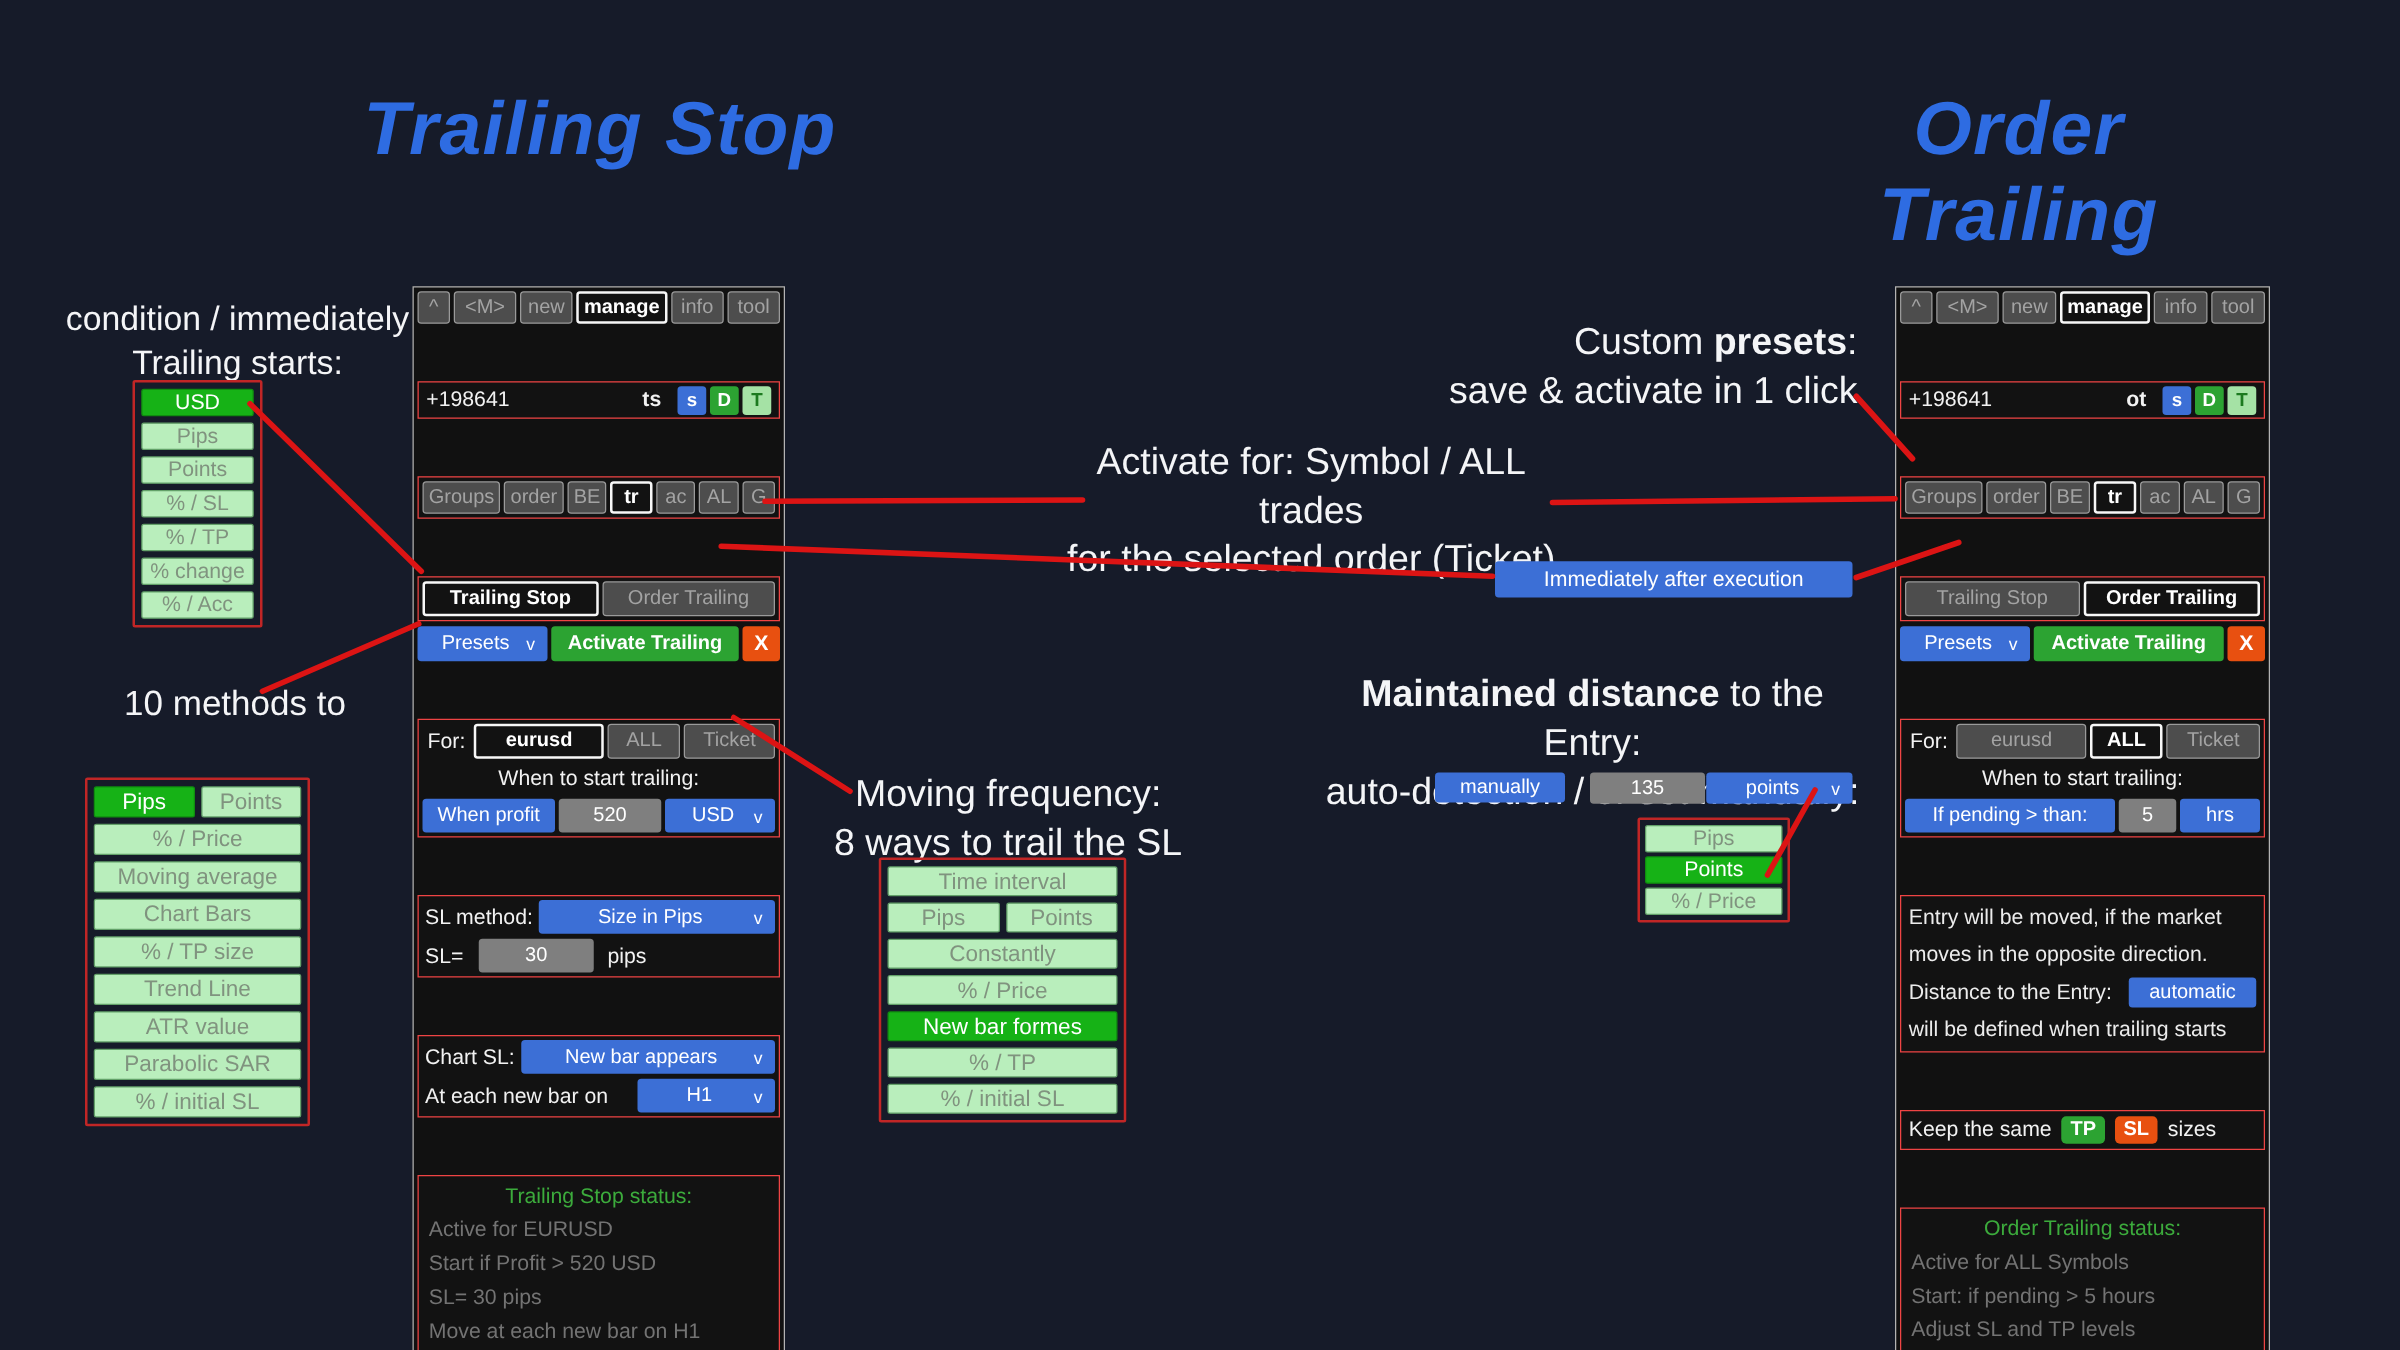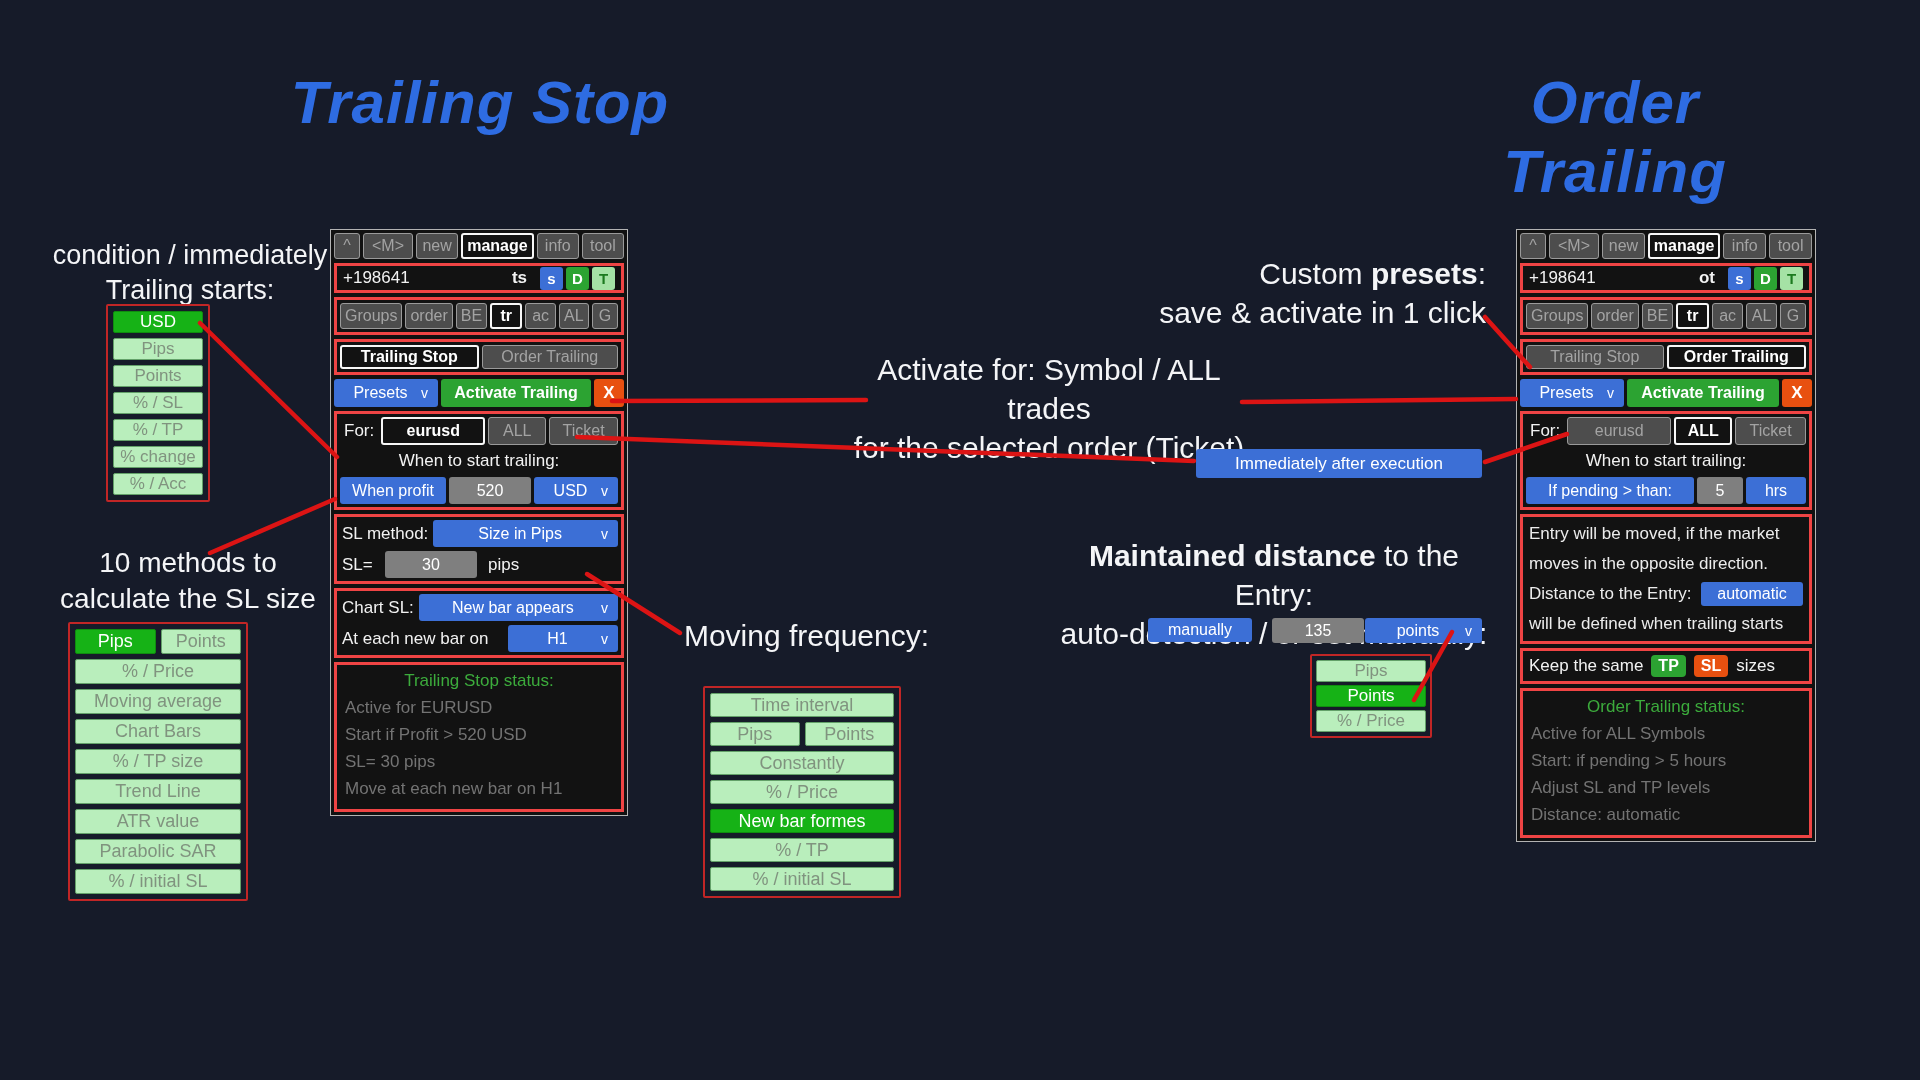--- a/index.html
+++ b/index.html
@@ -45,21 +45,21 @@
     display:flex;
     flex-direction:column;
     gap:4px;
     font-size:17px;
     z-index:1;
   }
   #panel-left  { left:330px;  top:229px; min-height:558px; }
   #panel-right { left:1516px; top:229px; width:300px; min-height:570px; }
 
   .prow { display:flex; gap:3px; align-items:stretch; }
-  .boxed { border:3px solid #ef4444; padding:3px; background:#121212; }
+  .boxed { border:1px solid #ef4444; padding:3px; background:#121212;margin-top:42px; }
   .sect { display:flex; flex-direction:column; gap:4px; }
 
   .gbtn {
     background:#4d4d4d;
     border:1px solid #9a9a9a;
     border-radius:3px;
     color:#a3a3a3;
     text-align:center;
     font-size:16px;
     padding:2px 4px;
@@ -177,28 +177,28 @@
 
 <div class="big-title" id="title-left">Trailing Stop</div>
 <div class="big-title" id="title-right">Order Trailing</div>
 
 <div class="ann" id="ann-trailing-starts">
   <div>condition / immediately</div>
   <div>Trailing starts:</div>
 </div>
 <div class="ann" id="ann-ten-methods">
   <div>10 methods to</div>
-  <div>calculate the SL size</div>
 </div>
 <div class="ann" id="ann-activate-for">
   <div>Activate for: Symbol / ALL trades</div>
   <div>for the selected order (Ticket)</div>
 </div>
 <div class="ann" id="ann-moving-freq">
   <div>Moving frequency:</div>
+  <div>8 ways to trail the SL</div>
 </div>
 <div class="ann" id="ann-custom-presets">
   <div><span>Custom </span><b>presets</b><span>:</span></div>
   <div>save &amp; activate in 1 click</div>
 </div>
 <div class="ann" id="ann-maintained">
   <div><b>Maintained distance</b><span> to the Entry:</span></div>
   <div>auto-detection / or set manually:</div>
 </div>
 

